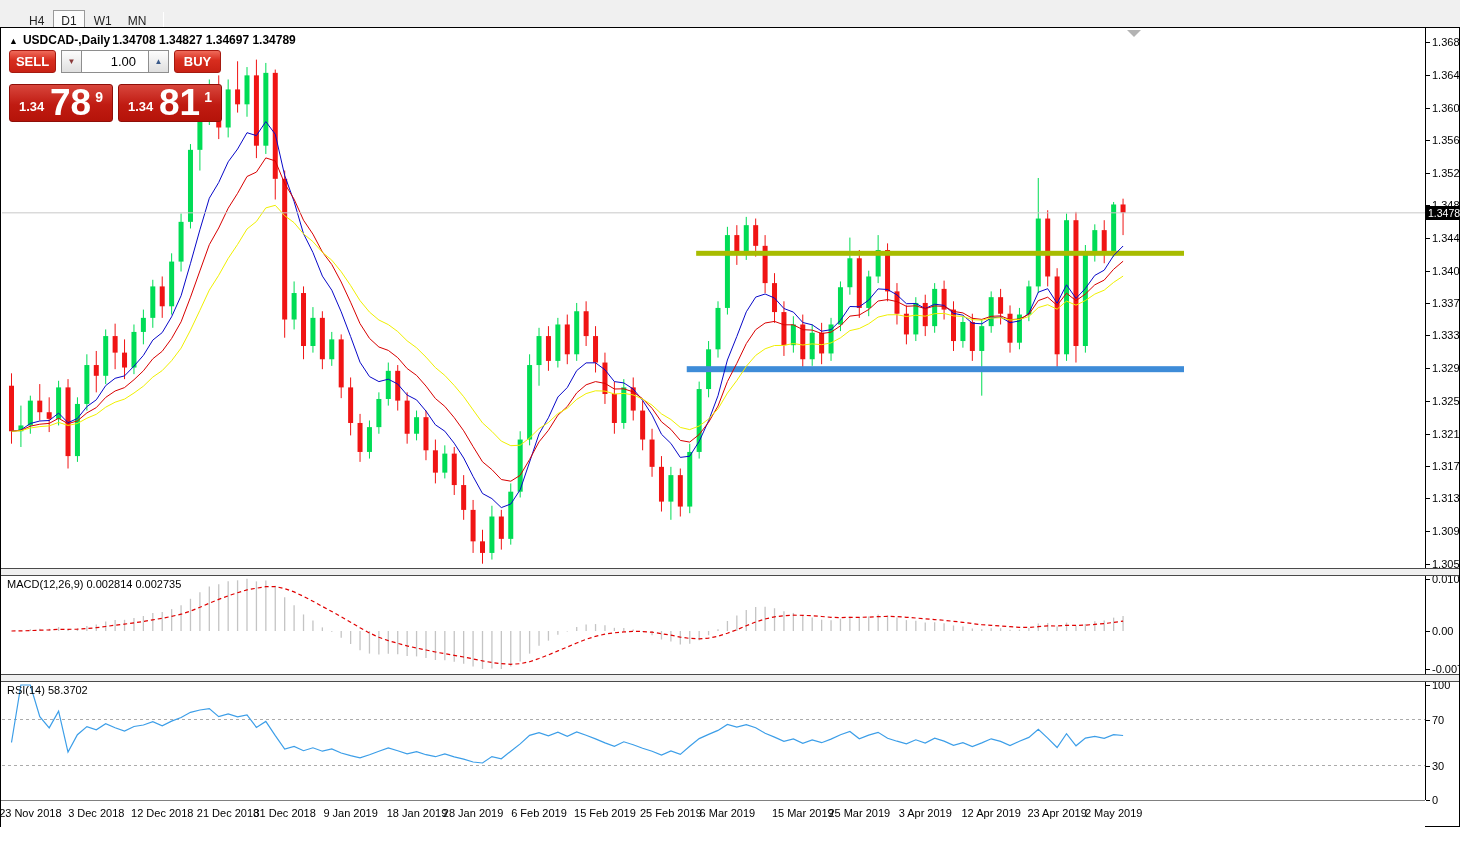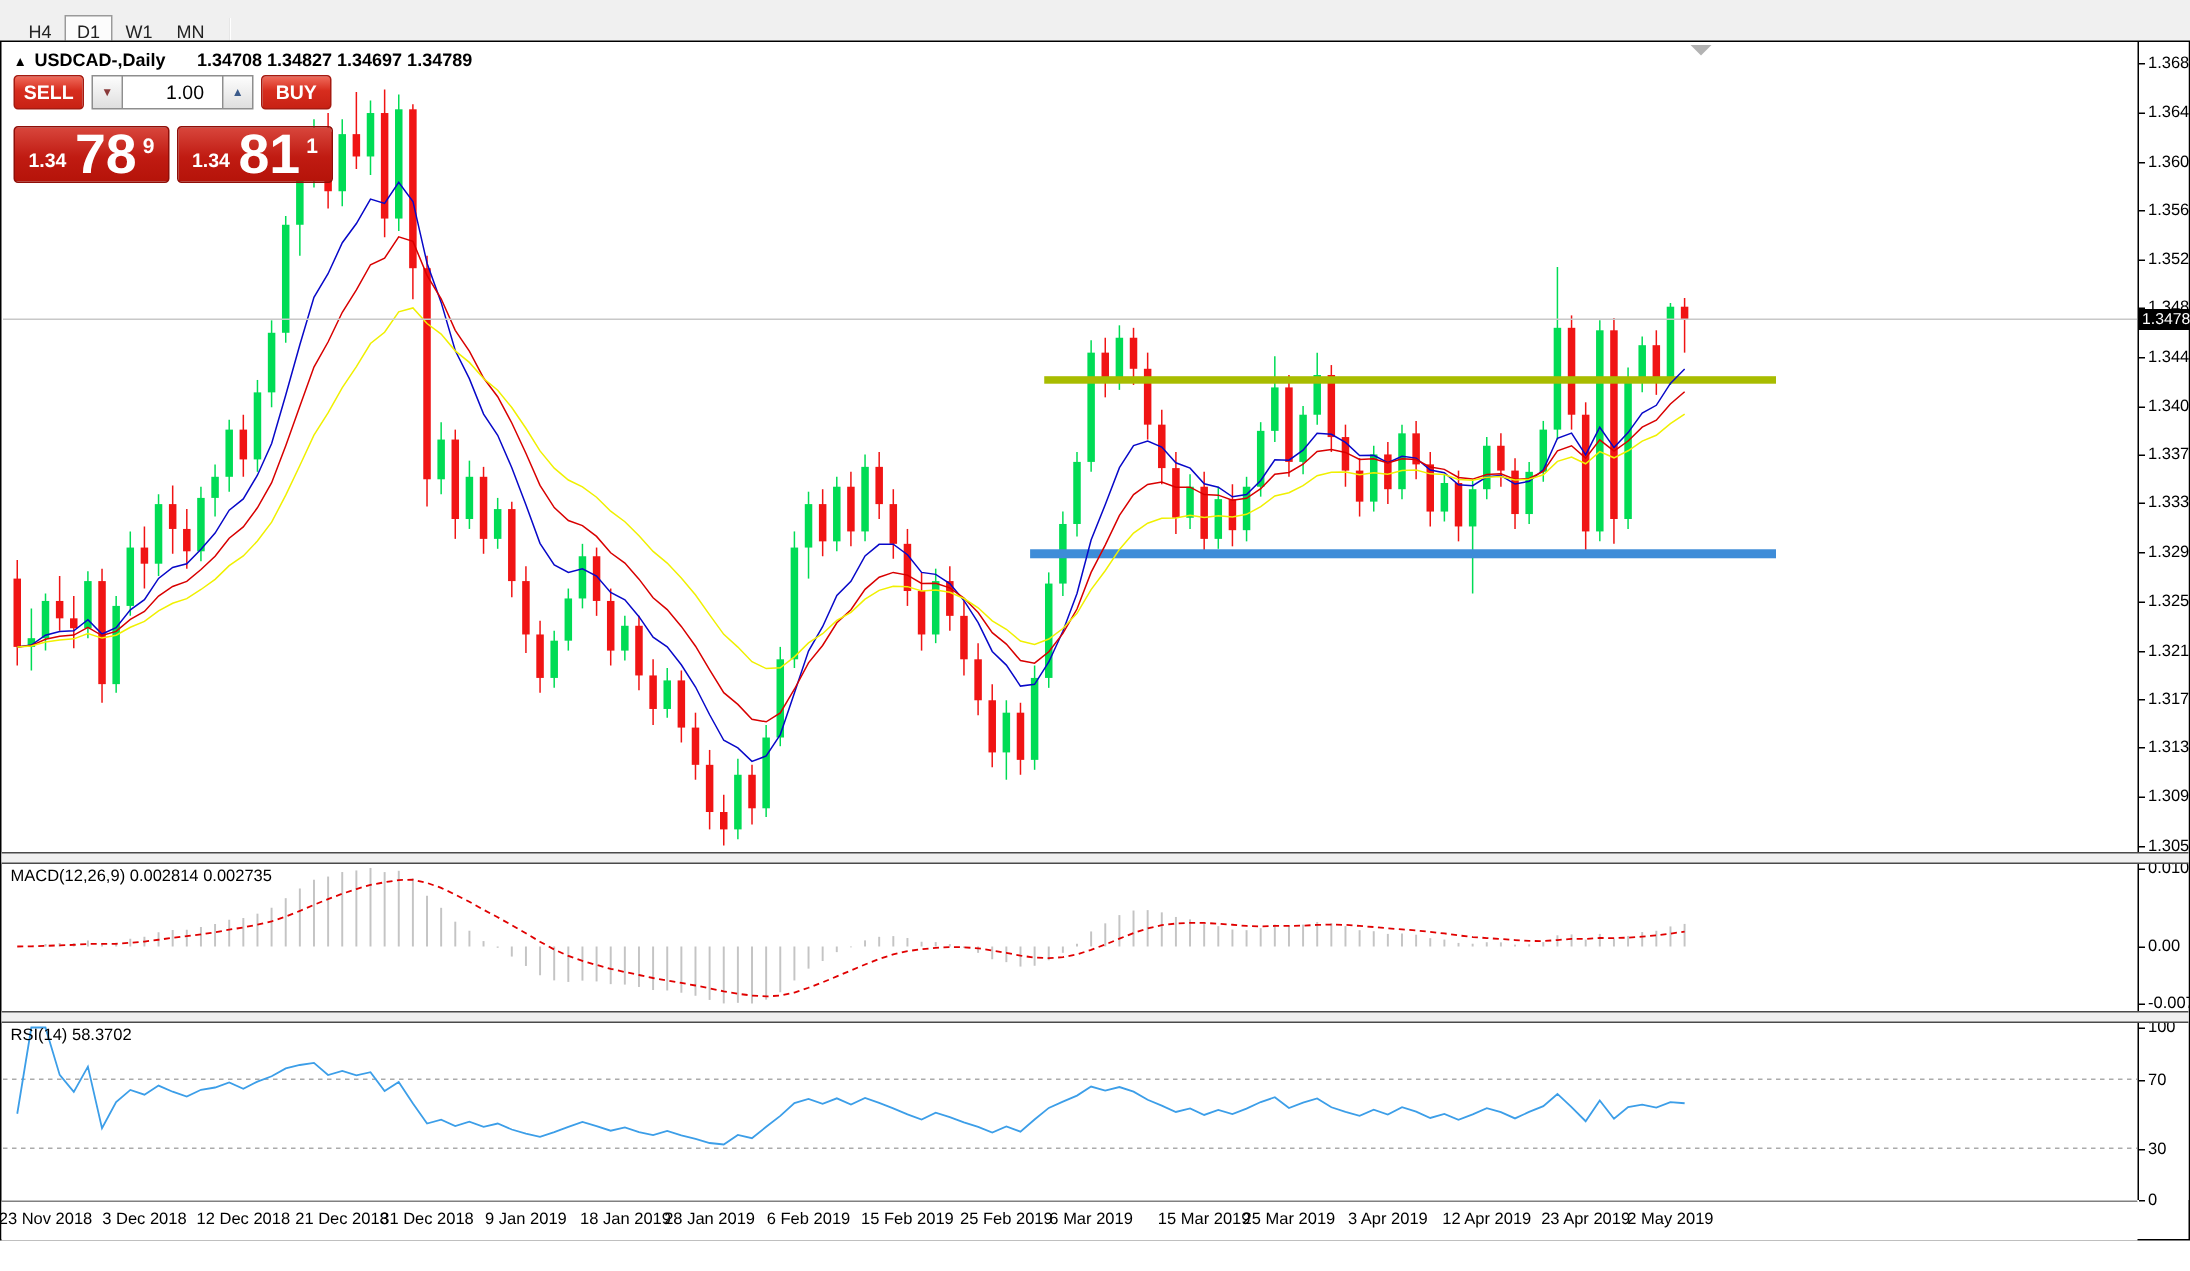--- a/index.html
+++ b/index.html
@@ -3,21 +3,21 @@
 <meta charset="utf-8">
 <style>
   * { box-sizing: border-box; margin:0; padding:0; }
   html,body { background:#fff; }
   body { font-family:"Liberation Sans", sans-serif; }
   #app { position:relative; width:1460px; height:847px; background:#fff; overflow:hidden; }
 
   
   #tf-bar { position:absolute; left:0; top:0; width:1460px; height:43px;
             background:#F0F0F0; border-bottom:1px solid #3c3c3c;
-            display:flex; align-items:center; padding-left:12px; }
+            display:flex; align-items:center; padding-left:22px; }
   .tf-tab { font-size:12px; color:#222; padding:3px 7px; margin-right:2px; cursor:default; }
   .tf-tab.active { background:#FCFCFC; border:1px solid #9a9a9a; }
   .tf-groove { width:1px; height:19px; background:#aaa; border-right:1px solid #fff; margin-left:8px; }
 
   
   #chart-area { position:absolute; left:0; top:27px; width:1460px; height:800px;
                 border:1px solid #000; background:#fff; }
   #chart-svg { position:absolute; left:0; top:0; }
   .splitter { position:absolute; left:0; width:1458px; height:8px; background:#F0F0F0;
               border-top:1px solid #4a4a4a; border-bottom:1px solid #4a4a4a; z-index:5; }
@@ -29,21 +29,21 @@
   .tickdash { position:absolute; left:0; width:4px; height:1px; background:#000; }
   #price-tag { position:absolute; left:0px; width:34px; height:14px; background:#000;
                color:#fff; font-size:10.5px; line-height:14px; padding-left:2px; z-index:6; }
 
   #time-axis { position:absolute; left:0; top:773px; width:1424px; height:26px; background:#fff; }
   .tlabel { position:absolute; top:6px; font-size:11px; color:#000; white-space:nowrap; transform:translateX(-50%); }
 
   
   #chart-title { position:absolute; left:8px; top:5px; font-size:12px; font-weight:700; color:#000; z-index:6; }
   #chart-title .caret { font-size:9px; margin-right:5px; }
-  #chart-title .ohlc { margin-left:21px; }
+  #chart-title .ohlc { margin-left:2px; }
   .ind-label { position:absolute; left:6px; font-size:11px; color:#000; z-index:6; }
   #macd-label { top:550px; }
   #rsi-label  { top:656px; }
 
   
   #trade-panel { position:absolute; left:8px; top:22px; width:214px; z-index:7; }
   #tp-row1 { display:flex; height:31px; }
   .tp-btn { width:47px; height:23px; color:#fff; font-size:13px; font-weight:700;
             border:1px solid #A51A10; border-radius:3px;
             background:linear-gradient(#EF6A5A,#D72D1E 45%,#C82114);

